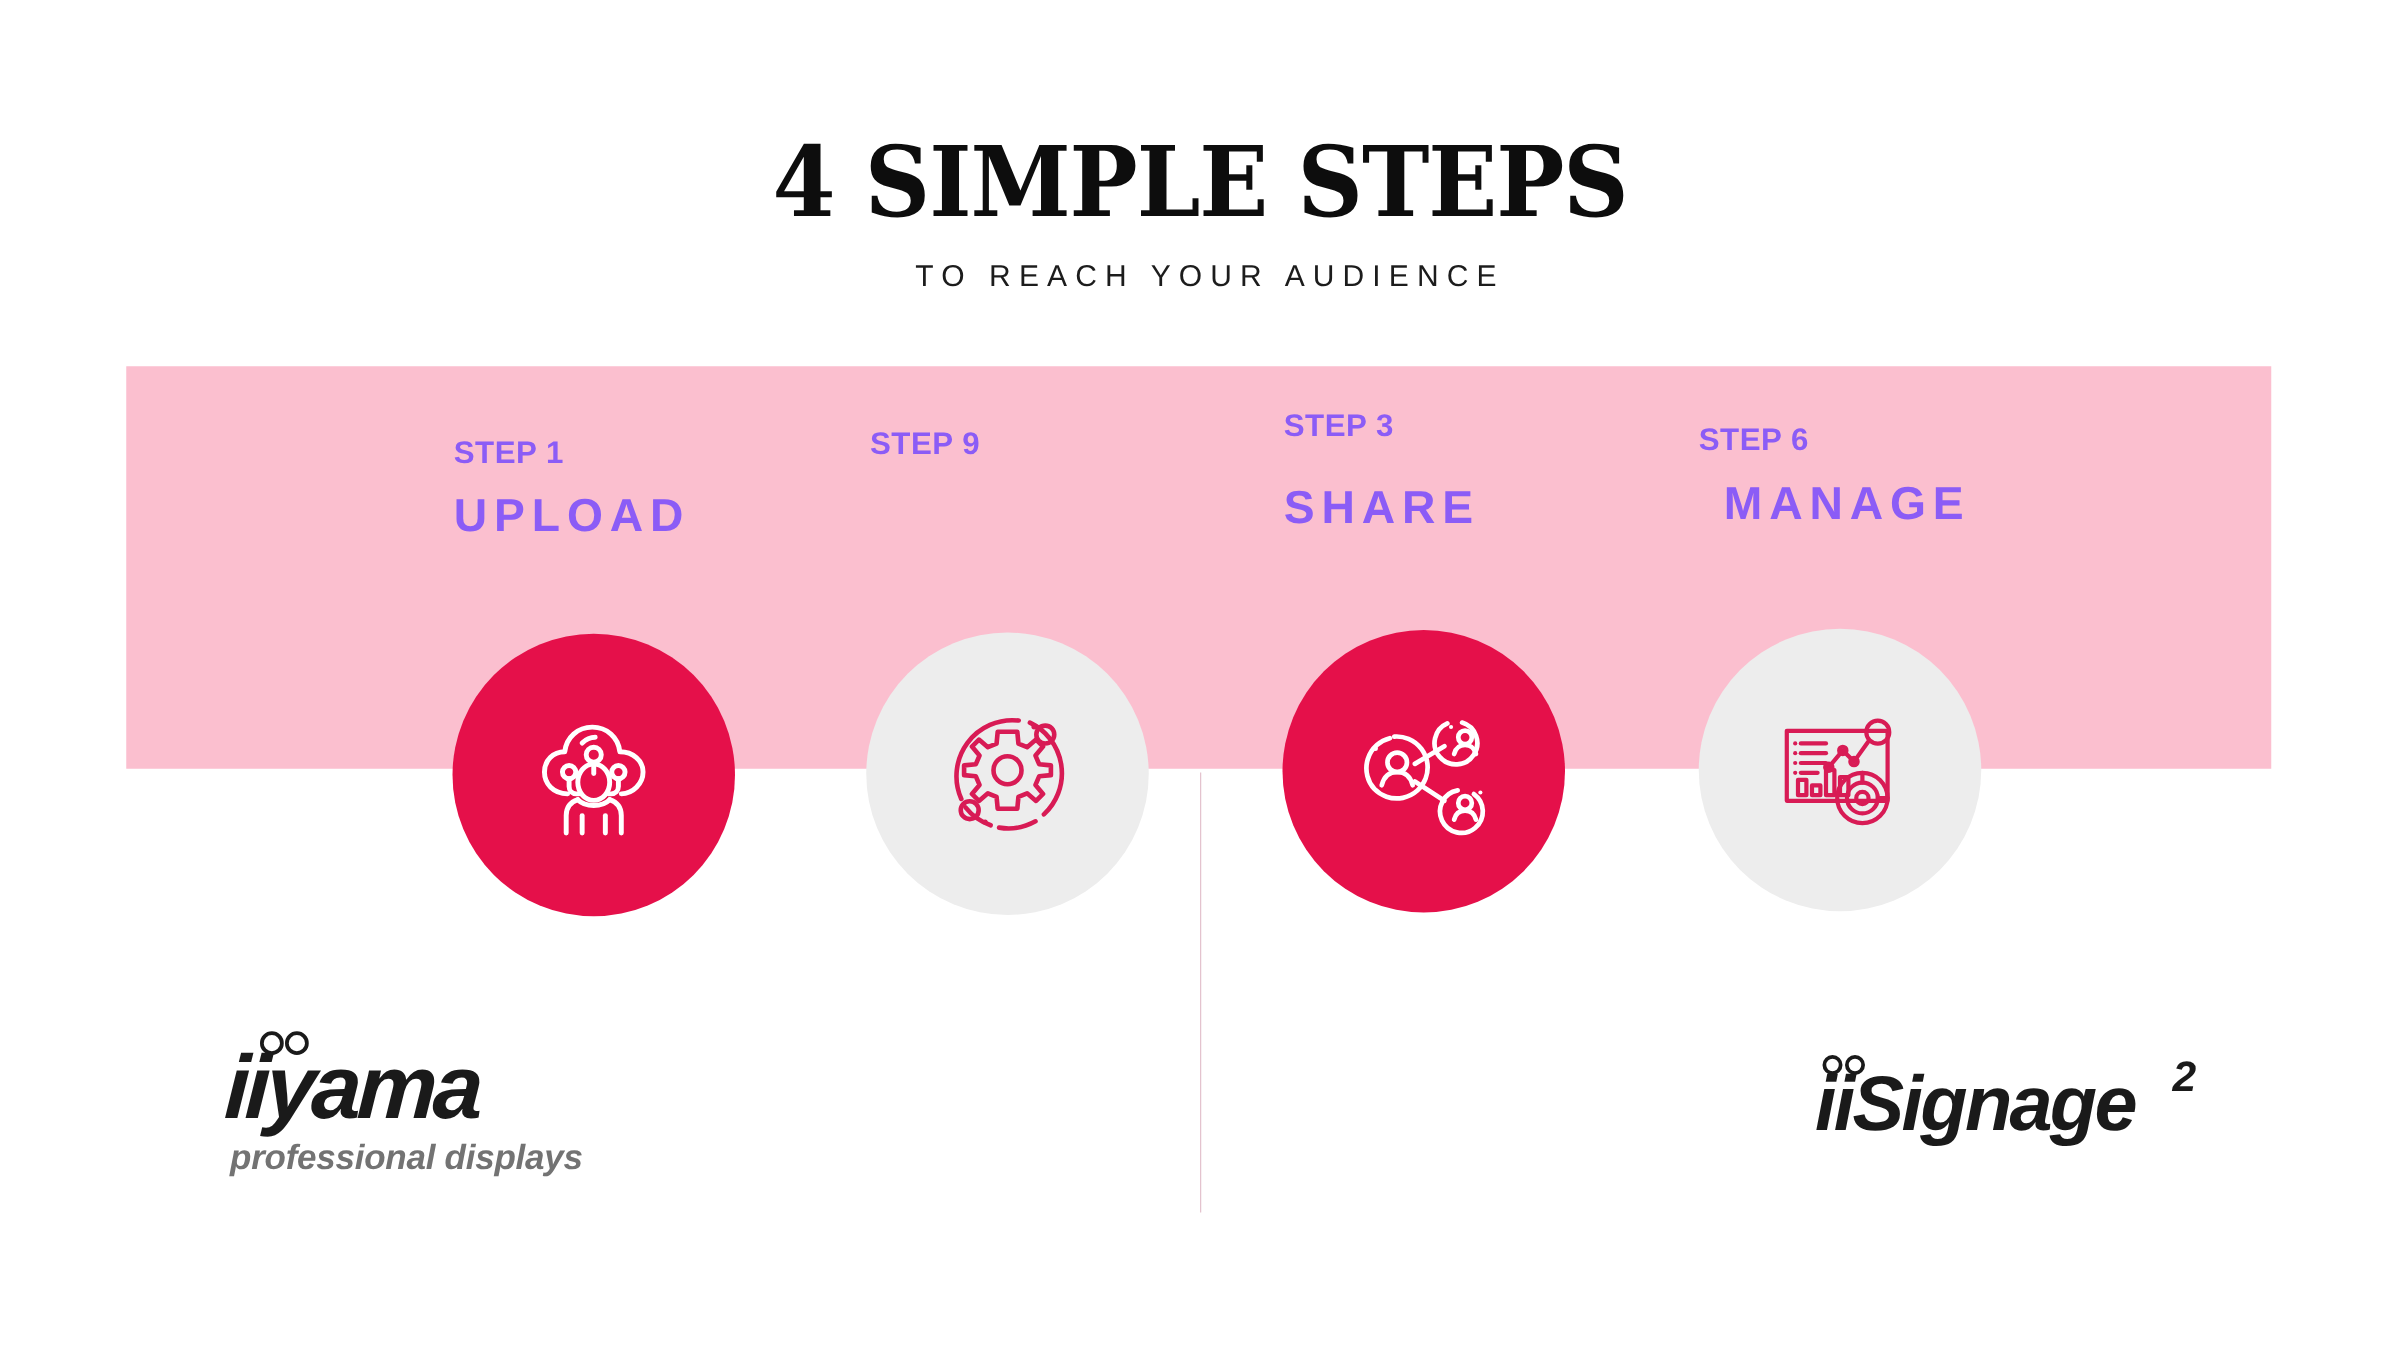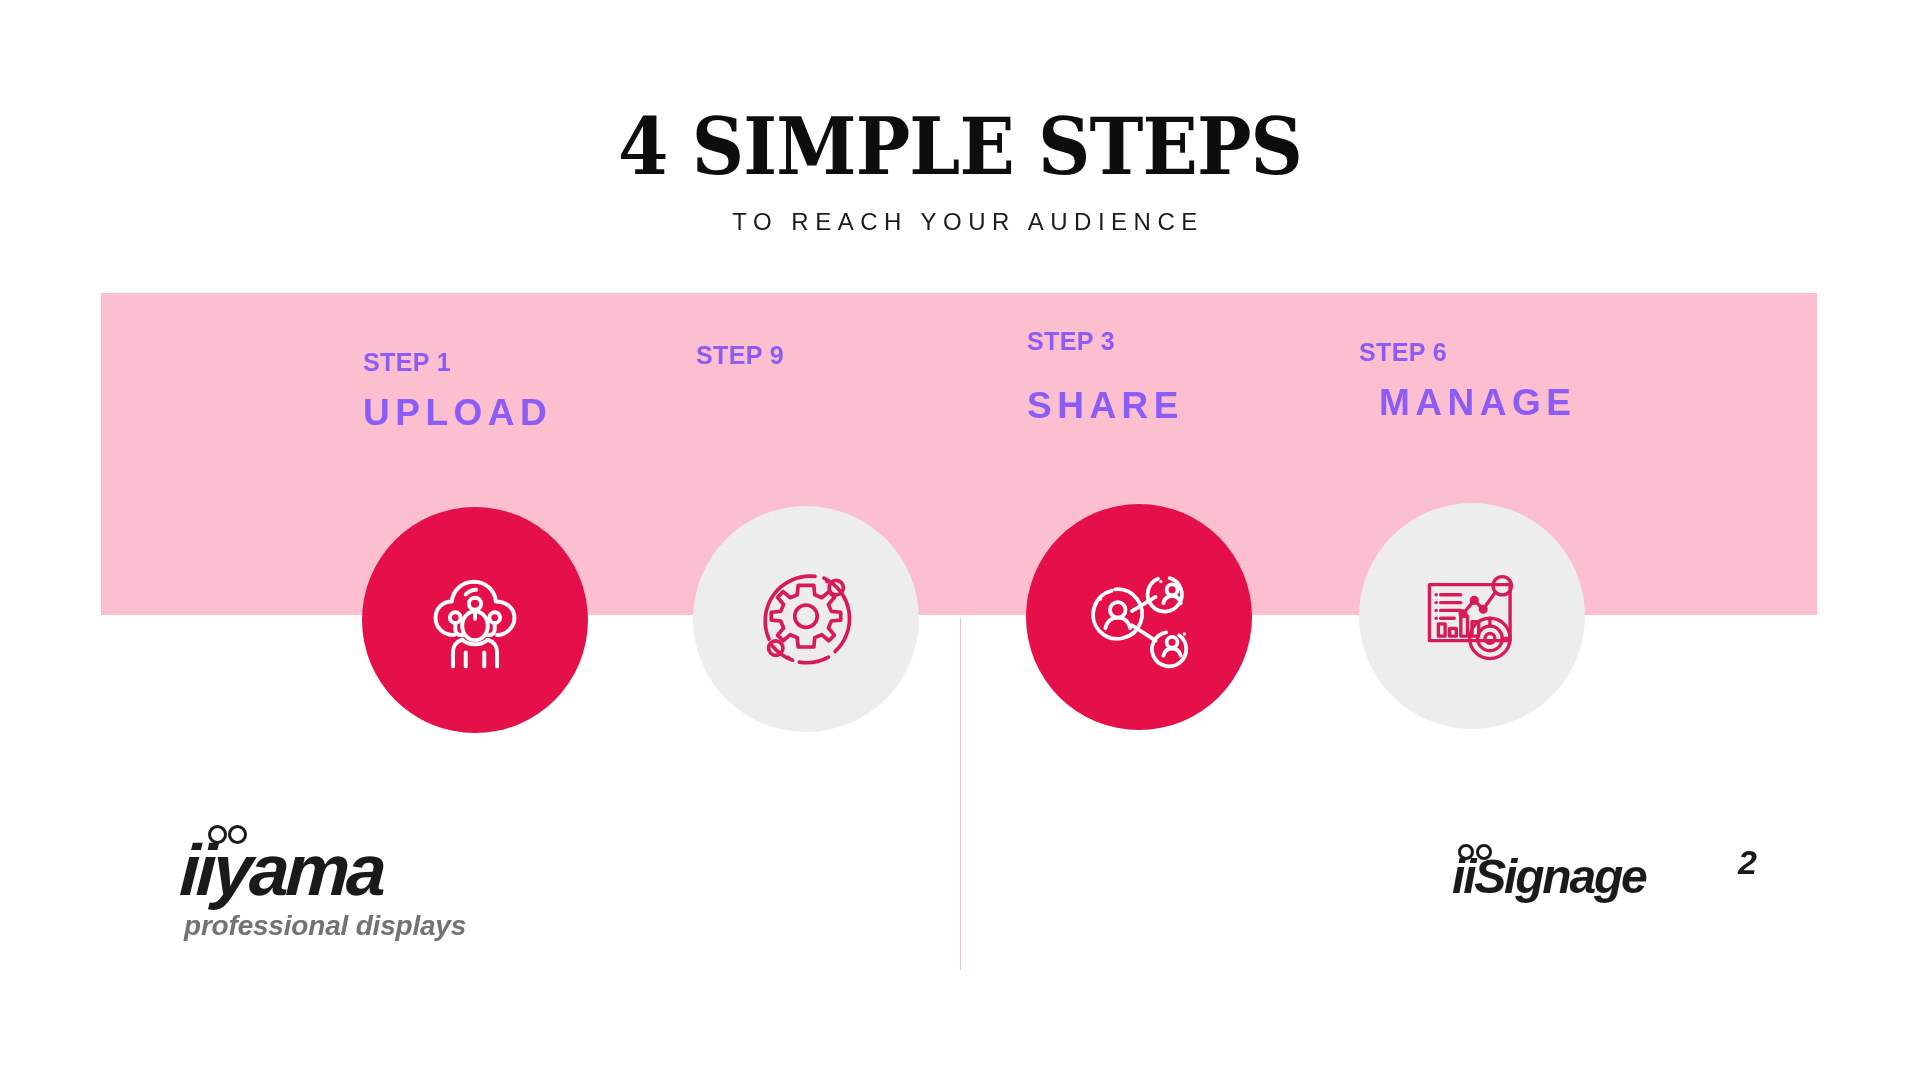--- a/index.html
+++ b/index.html
@@ -153,21 +153,21 @@
 
   
   .iisignage {
     position:absolute;
     left:1452px; top:845px;
     width:320px; height:90px;
   }
   .iis-word {
     position:absolute;
     left:0; top:8px;
-    font-size:48px;
+    font-size:62px;
     font-weight:700;
     font-style:italic;
     letter-spacing:-2.2px;
     color:#1a1a1a;
     line-height:1;
     white-space:nowrap;
   }
   .iis-sup {
     position:absolute;
     left:286px; top:0px;

